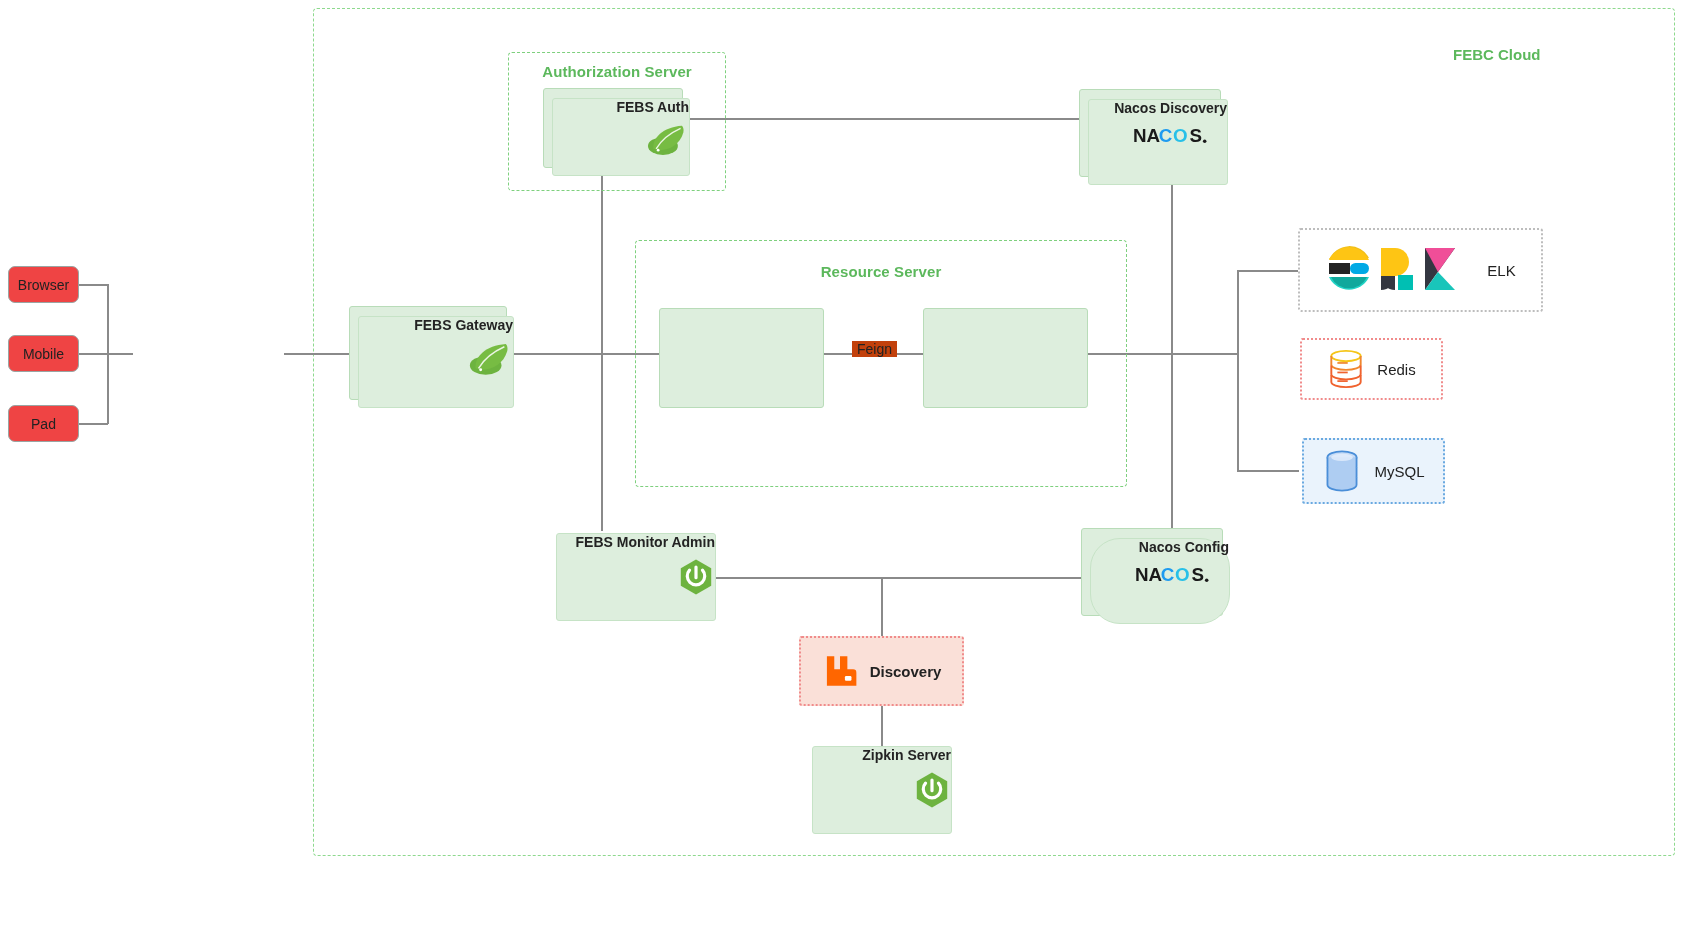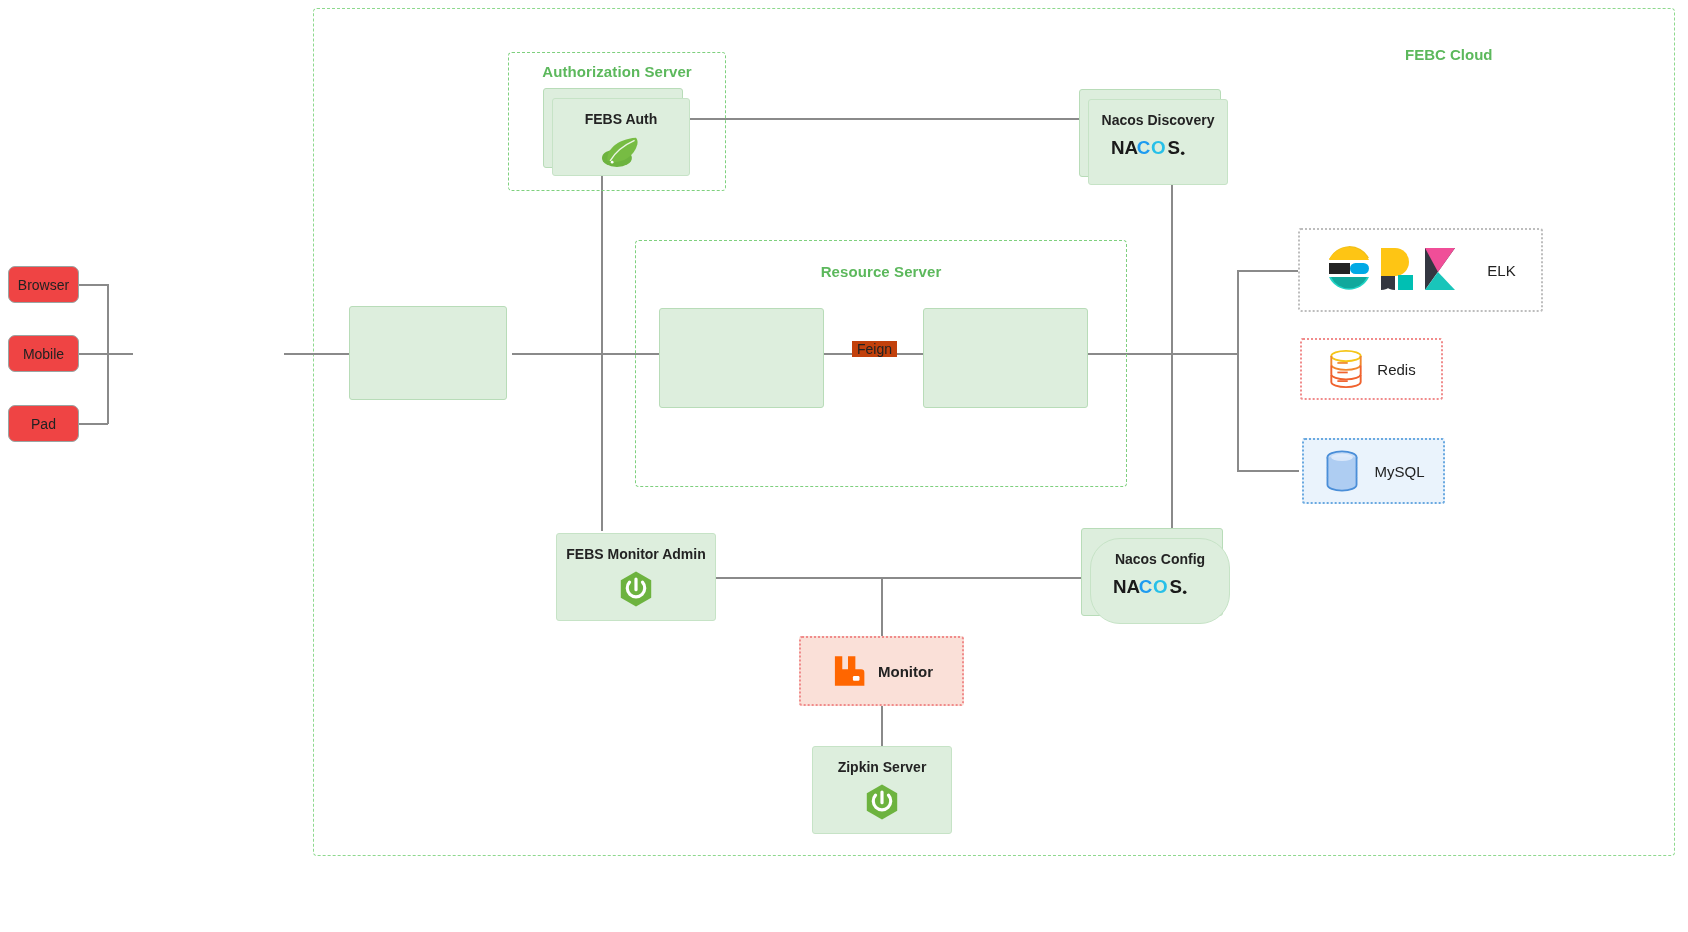--- a/index.html
+++ b/index.html
@@ -7,35 +7,35 @@
   #stage{position:relative;width:1688px;height:932px;background:#fff;overflow:hidden;}
 
   
   .abs{position:absolute;box-sizing:border-box;}
 
   
   .group{border:1.6px dashed #7ed07e;border-radius:4px;background:transparent;}
   .group-title{position:absolute;top:10px;left:0;width:100%;text-align:center;
     color:#5cb85c;font-weight:bold;font-size:15px;letter-spacing:.1px;}
   .group-cloud{border:1.6px dashed #8ed98e;}
-  .cloud-title{position:absolute;color:#5cb85c;font-weight:bold;font-size:15px;}
+  .cloud-title{position:absolute;color:#5cb85c;font-weight:bold;font-size:15px;margin-left:48px;}
 
   
   .client{background:#ef4444;border:1.3px solid #9aa5a3;border-radius:7px;
     display:flex;align-items:center;justify-content:center;
     font-size:14px;color:#222;font-weight:normal;}
 
   
   .webbox{background:#eaf0ef;border:1.3px solid #9aa5a3;border-radius:7px;
     display:flex;flex-direction:column;align-items:center;justify-content:flex-start;
     padding-top:14px;}
   .webbox .lbl{font-size:15px;font-weight:bold;color:#222;}
   .gbox-inner{background:#ddeedd;border:1.3px solid #c6e3c6;border-radius:3px;
-    display:flex;flex-direction:column;align-items:center;justify-content:flex-start;
-    padding-top:12px;}
+    display:flex;flex-direction:column;align-items:flex-end;justify-content:flex-start;
+    padding-top:0;}
   .gbox-inner .lbl{font-size:14px;font-weight:bold;color:#232323;white-space:nowrap;}
   .icons{display:flex;gap:18px;align-items:center;justify-content:center;margin-top:8px;}
 
   
   .stack-l1,.stack-l2{position:absolute;background:#ddeedd;border:1.3px solid #b8dcb8;border-radius:3px;}
 
   
   .store{display:flex;align-items:center;justify-content:center;gap:12px;border-radius:3px;}
   .store .lbl{font-size:15px;color:#222;}
   .store-elk{border:2px dotted #bdbdbd;background:#fff;}
@@ -98,20 +98,33 @@
   <div class="abs client" style="left:8px;top:335px;width:71px;height:37px;">
     <span>Mobile</span>
   </div>
   <div class="abs client" style="left:8px;top:405px;width:71px;height:37px;">
     <span>Pad</span>
   </div>
 
 
   <div class="abs" style="left:349px;top:306px;width:168px;height:104px;">
     <div class="stack-l1" style="left:0;top:0;width:156px;height:92px;"></div>
+    <div class="gbox-inner abs" style="left:9px;top:10px;width:156px;height:92px;">
+      <span class="lbl">FEBS Gateway</span>
+      <span class="icons">
+        <span>
+          <svg width="46" height="36" viewBox="0 0 64 50">
+            <ellipse cx="26" cy="34" rx="22" ry="13" fill="#6db33f"></ellipse>
+            <path d="M54 4 C26 6 10 22 12 38 C26 44 50 36 56 14 C57 10 56 6 54 4 Z" fill="#77bc43"></path>
+            <path d="M52 8 C34 16 22 28 16 38" stroke="#ffffff" stroke-width="2" fill="none" opacity="0.85"></path>
+            <circle cx="19" cy="40" r="2" fill="#ffffff"></circle>
+          </svg>
+        </span>
+      </span>
+    </div>
   </div>
 
   <div class="abs group" style="left:508px;top:52px;width:218px;height:139px;">
     <div class="group-title">Authorization Server</div>
   </div>
   <div class="abs" style="left:543px;top:88px;width:150px;height:90px;">
     <div class="stack-l1" style="left:0;top:0;width:138px;height:78px;"></div>
     <div class="gbox-inner abs" style="left:9px;top:10px;width:138px;height:78px;">
       <span class="lbl">FEBS Auth</span>
       <span class="icons">
@@ -186,21 +199,21 @@
     </span>
   </div>
 
   <div class="abs store store-rabbit" style="left:799px;top:636px;width:165px;height:70px;">
     <span>
       <svg width="36" height="36" viewBox="0 0 44 44">
         <path d="M6 4 h9 v16 h7 V4 h9 v16 h7 a4 4 0 0 1 4 4 v16 H6 Z" fill="#ff6600"></path>
         <rect x="28" y="28" width="8" height="6" rx="1.5" fill="#ffffff"></rect>
       </svg>
     </span>
-    <span class="lbl" style="font-weight:bold;">Monitor</span>
+    <span class="lbl" style="font-weight:bold;">Discovery</span>
   </div>
 
   <div class="abs gbox-inner" style="left:812px;top:746px;width:140px;height:88px;">
     <span class="lbl">Zipkin Server</span>
     <span class="icons">
       <span>
         <svg width="38" height="38" viewBox="0 0 50 50">
           <polygon points="25,2 45,13.5 45,36.5 25,48 5,36.5 5,13.5" fill="#6db33f"></polygon>
           <path d="M25 12 L25 26" stroke="#fff" stroke-width="4.2" stroke-linecap="round"></path>
           <path d="M16.5 16 A11.5 11.5 0 1 0 33.5 16" stroke="#fff" stroke-width="4.2" fill="none" stroke-linecap="round"></path>

